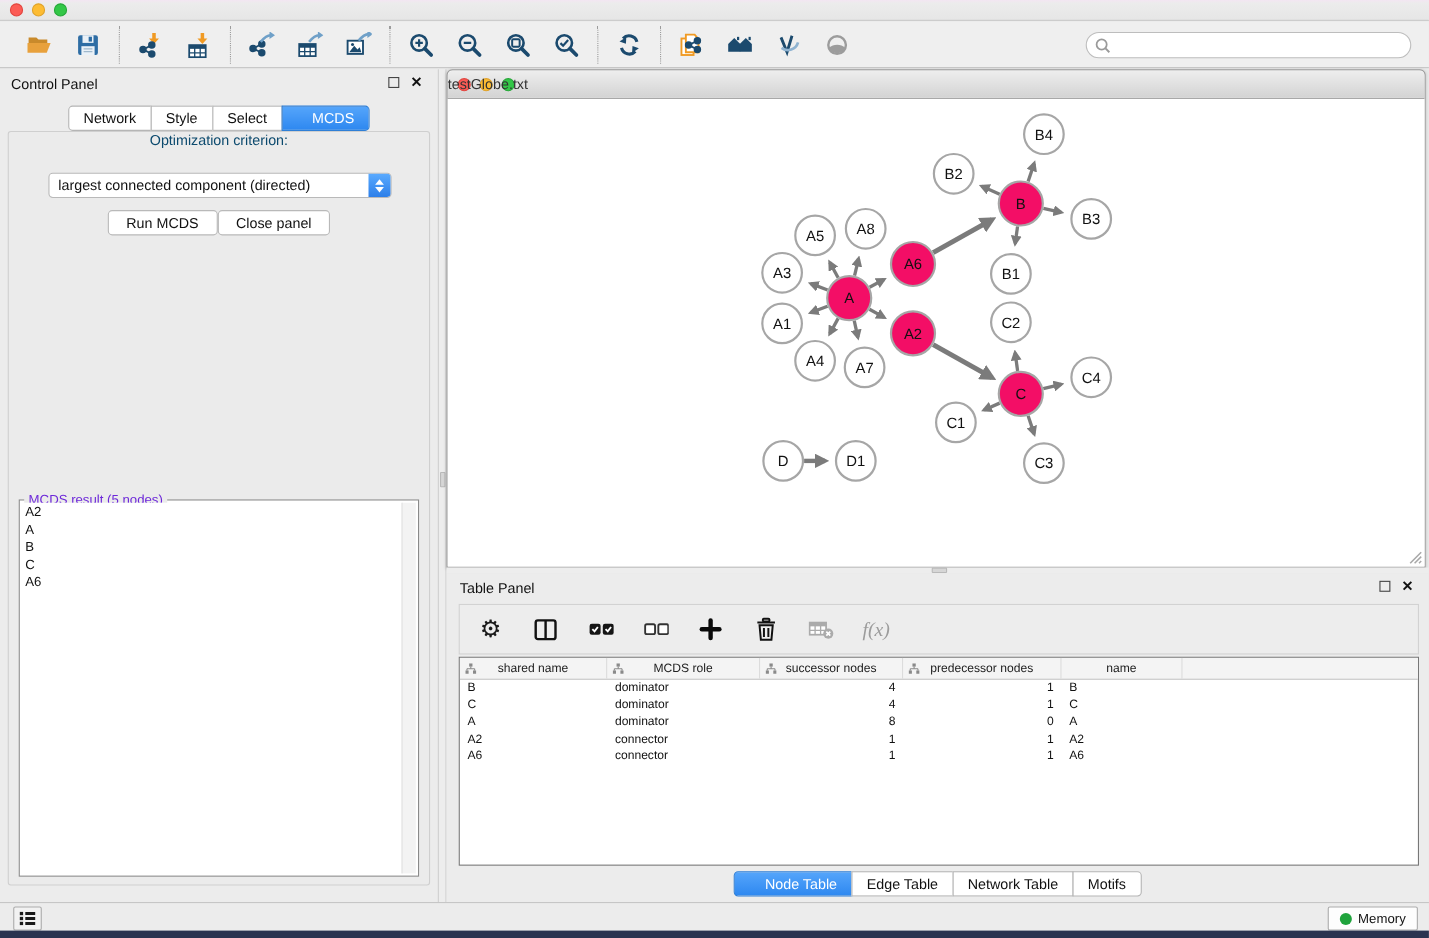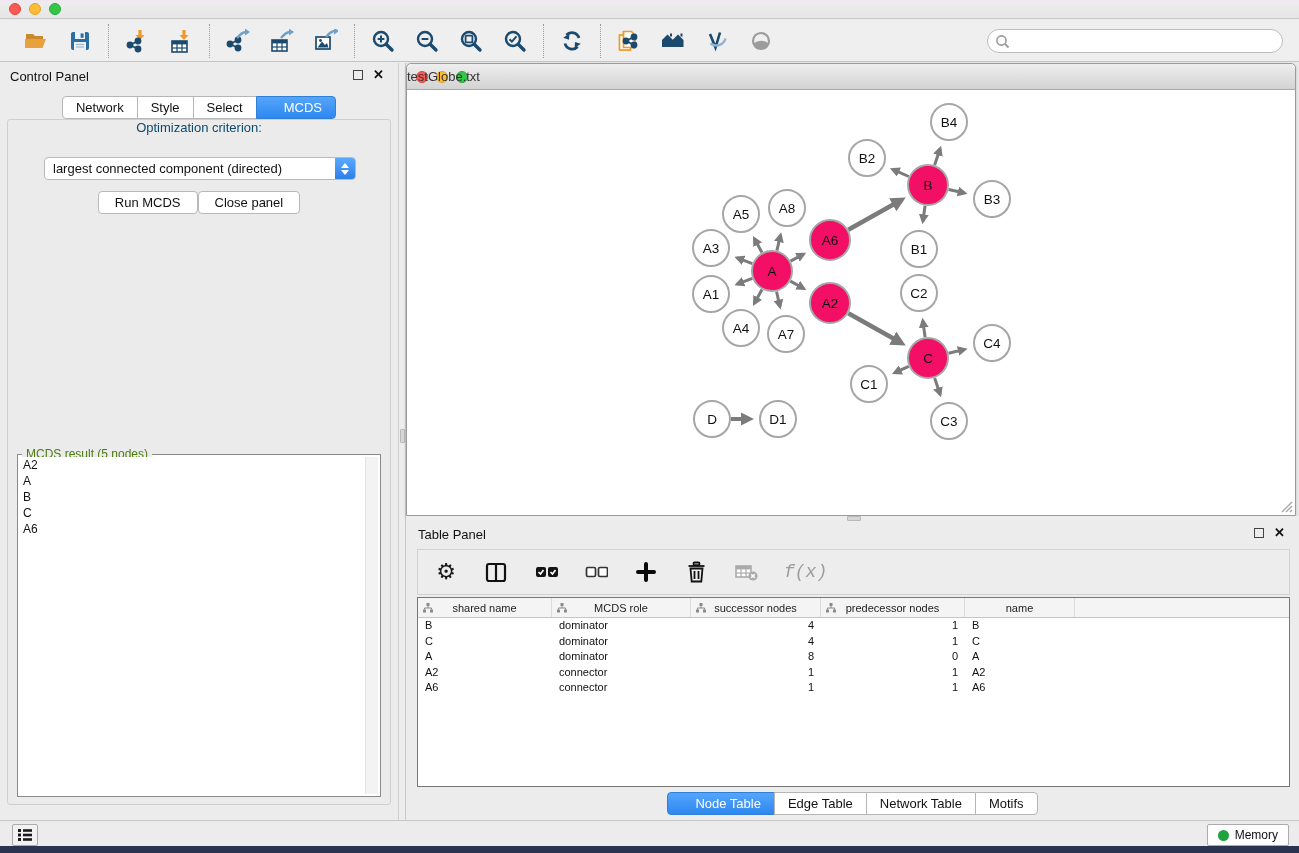--- a/index.html
+++ b/index.html
@@ -55,21 +55,21 @@
     background:linear-gradient(#59AAFF,#2D7FE9); display:flex; flex-direction:column;
     align-items:center; justify-content:center; gap:2px; }
   .chev-up { width:0; height:0; border-left:4px solid transparent; border-right:4px solid transparent; border-bottom:5px solid #fff; }
   .chev-dn { width:0; height:0; border-left:4px solid transparent; border-right:4px solid transparent; border-top:5px solid #fff; }
   .btn-row { position:absolute; top:71px; left:0; right:0; display:flex; justify-content:center; }
   .push-btn { background:#fff; border:1px solid #B9B9B9; border-radius:4px; font-size:13px; color:#111;
     padding:3px 16px; line-height:15px; font-family:"Liberation Sans", sans-serif; }
 
   .result-fieldset { position:absolute; left:9px; right:9px; top:334px; bottom:7px;
     border:1px solid #8A8A8A; background:#fff; }
-  .result-legend { position:absolute; top:-8px; left:4px; background:#EBEBEB; padding:0 4px; font-size:12px; color:#4d7c0f; }
+  .result-legend { position:absolute; top:-8px; left:4px; background:#EBEBEB; padding:0 4px; font-size:12px; color:#6d28d9; }
   .result-list { position:absolute; inset:2px 15px 2px 2px; background:#fff; overflow:hidden; }
   .result-item { font-size:12px; color:#111; line-height:16px; padding-left:3px; }
   .result-scroll { position:absolute; top:2px; bottom:2px; right:2px; width:13px; background:#F3F3F3; border-left:1px solid #E2E2E2; }
 
   
   .vsplit { position:absolute; top:0; left:398px; width:8px; height:757px; background:#EDEDED; border-left:1px solid #CFCFCF; border-right:1px solid #C9C9C9; }
   .vsplit .grip { position:absolute; top:366px; left:1px; width:5px; height:14px; background:#D6D6D6; border:1px solid #B9B9B9; border-radius:1px; }
 
   
   .right-side { position:absolute; top:0; left:406px; right:0; height:757px; background:#E9E9E9; }
@@ -88,21 +88,21 @@
 
   
   .table-panel { position:absolute; left:0; right:0; top:458px; bottom:0; background:#ECECEC; }
   .tp-head { position:absolute; top:6px; left:12px; font-size:13px; color:#111; }
   .tp-btns { position:absolute; top:7px; right:14px; display:flex; gap:10px; align-items:center; }
   .tp-toolbar { position:absolute; top:28px; left:11px; right:9px; height:46px; background:#EDEDED;
     border:1px solid #D2D2D2; display:flex; align-items:center; gap:26px; padding-left:16px; }
   .tp-tool { display:flex; align-items:center; justify-content:center; min-width:24px; height:30px; }
   .tp-tool.disabled { opacity:1; }
   .gear-glyph { font-size:22px; color:#1a1a1a; line-height:22px; }
-  .fx-glyph { font-family:Liberation Mono, monospace; font-style:italic; font-size:18px; color:#9C9C9C; }
+  .fx-glyph { font-family:Liberation Serif, serif; font-style:italic; font-size:18px; color:#9C9C9C; }
 
   .data-table { position:absolute; top:76px; left:11px; right:9px; height:190px; background:#fff;
     border:1px solid #777; overflow:hidden; }
   .dt-header { display:flex; height:20px; background:#F4F4F4; border-bottom:1px solid #C6C6C6; }
   .dt-th { position:relative; display:flex; align-items:center; justify-content:center;
     font-size:11px; color:#222; border-right:1px solid #DCDCDC; }
   .dt-th .col-icon { position:absolute; left:5px; top:5px; }
   .dt-th.filler { flex:1; border-right:none; }
   .dt-row { display:flex; height:15.6px; }
   .dt-td { font-size:11px; color:#111; line-height:15.6px; padding:0 7px; white-space:nowrap; overflow:hidden; }

